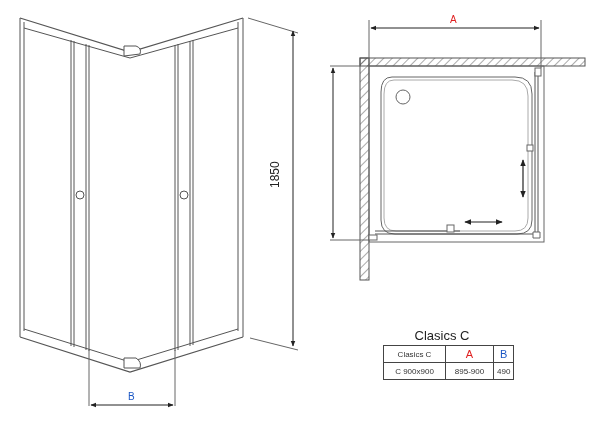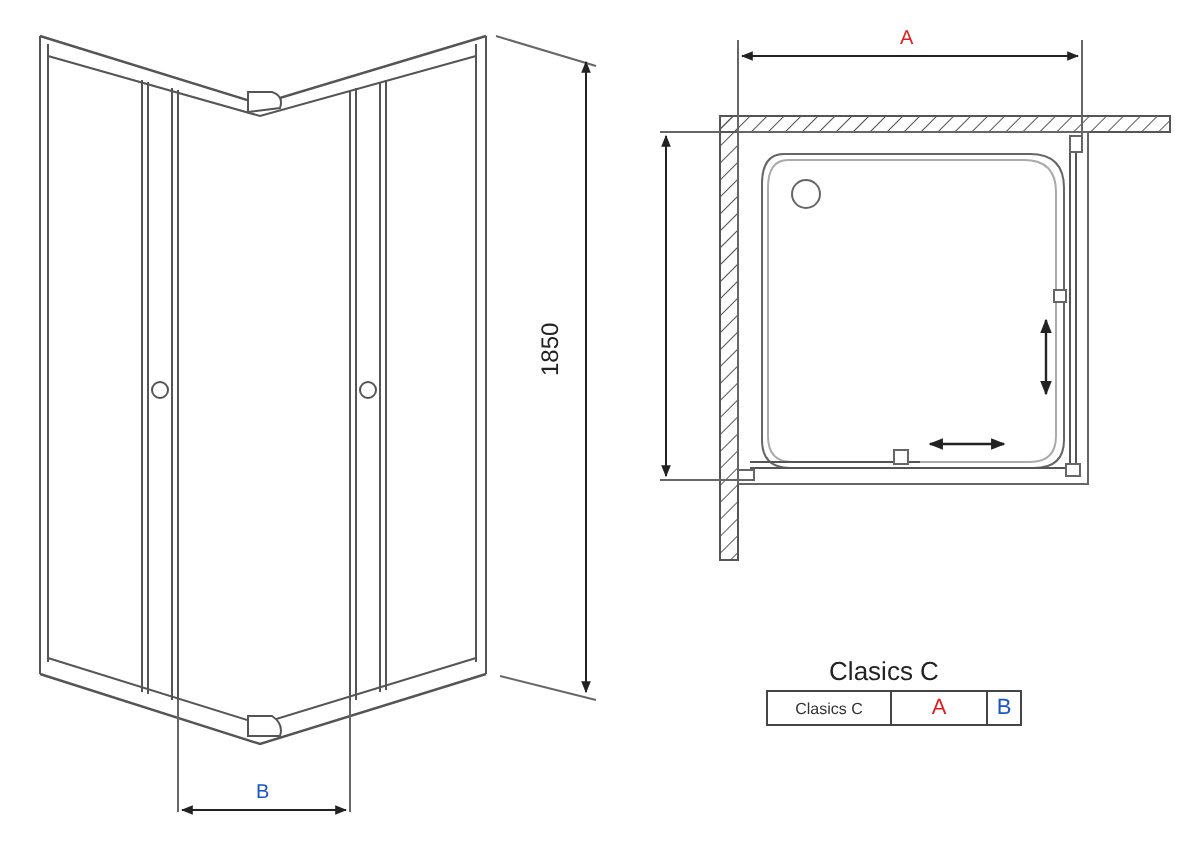--- a/index.html
+++ b/index.html
@@ -113,14 +113,19 @@
 <div class="lbl" style="position:absolute; left:268px; top:188px; font-size:12px; color:#222; transform: rotate(-90deg); transform-origin: left top;">1850</div>
 
 <div class="spec-title">Clasics C</div>
 <table class="spec">
   <tbody>
       <tr>
     <td class="c1">Clasics C</td>
     <td class="c2 red">A</td>
     <td class="c3 blue">B</td>
   </tr>
+  <tr>
+    <td class="c1">C 900x900</td>
+    <td class="c2">895-900</td>
+    <td class="c3">490</td>
+  </tr>
 </tbody>
   </table>
 
 </body></html>

